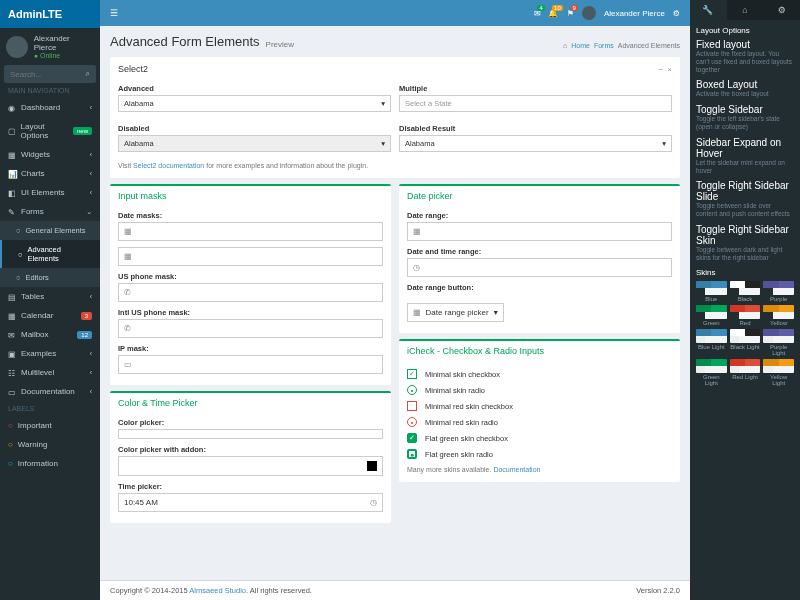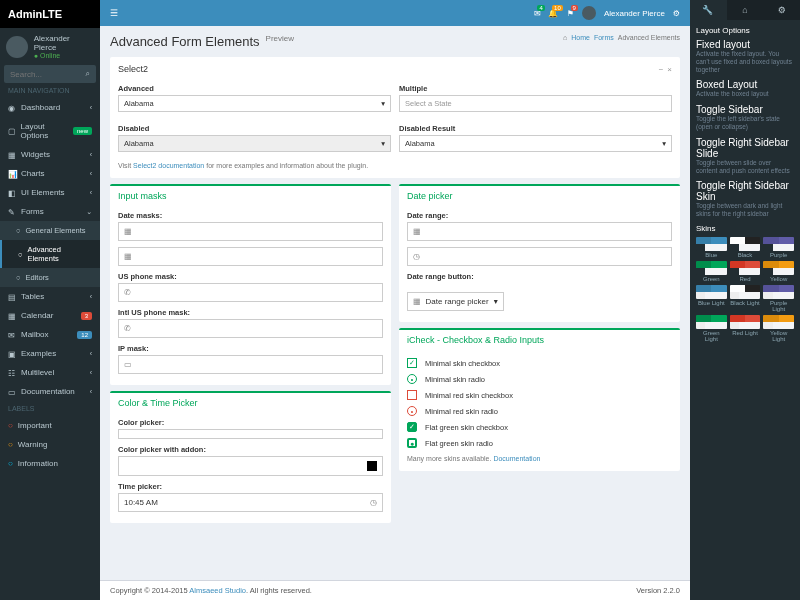--- a/index.html
+++ b/index.html
@@ -1,19 +1,19 @@
 <!DOCTYPE html>
 <html><head>
 <meta charset="utf-8">
 <style>
 *{margin:0;padding:0;box-sizing:border-box;font-family:Arial,sans-serif}
 body{background:#ecf0f5;font-size:9px;color:#333;width:800px;height:600px;overflow:hidden;position:relative}
 .wrap{display:flex;width:100%;height:100%}
 .sidebar{width:100px;background:#222d32;color:#b8c7ce;display:flex;flex-direction:column}
-.logo{background:#000000;color:#fff;padding:8px;font-weight:bold;font-size:11px}
+.logo{background:#0369a1;color:#fff;padding:8px;font-weight:bold;font-size:11px}
 .user-panel{padding:6px;display:flex;align-items:center;gap:6px}
 .avatar{width:22px;height:22px;border-radius:50%;background:#4a5a61}
 .user-info{font-size:8px}
 .status{font-size:7px;color:#4caf50}
 .search-box{padding:4px 6px;display:flex;align-items:center;background:#374850;margin:0 4px;border-radius:2px}
 .search-box input{background:none;border:none;color:#b8c7ce;font-size:8px;width:70px;outline:none}
 .search-box span{margin-left:auto;font-size:8px}
 .nav-header{padding:4px 8px;font-size:7px;color:#4b646f;text-transform:uppercase}
 .nav-item{padding:5px 8px;display:flex;align-items:center;gap:5px;font-size:8px;cursor:pointer;position:relative}
 .nav-item.active{background:#1e282c;color:#fff;border-left:2px solid #3c8dbc}
@@ -25,21 +25,21 @@
 .subnav{background:#2c3b41}
 .subnav .nav-item{padding-left:16px;font-size:7.5px}
 .icon{width:8px;height:8px;display:inline-block}
 .main{flex:1;display:flex;flex-direction:column;min-width:0}
 .topbar{background:#3c8dbc;color:#fff;padding:6px 10px;display:flex;align-items:center;gap:10px}
 .topbar .right{margin-left:auto;display:flex;align-items:center;gap:8px;font-size:8px}
 .notif{position:relative}
 .notif .nb{position:absolute;top:-4px;right:-4px;background:#f39c12;color:#fff;font-size:6px;padding:0 2px;border-radius:2px}
 .notif.g .nb{background:#00a65a}
 .notif.r .nb{background:#dd4b39}
-.content-header{padding:8px 10px;display:flex;align-items:flex-start;gap:6px}
+.content-header{padding:8px 10px;display:flex;align-items:flex-end;gap:6px}
 .content-header h1{font-size:13px;font-weight:normal}
 .content-header small{font-size:8px;color:#777}
 .breadcrumb{margin-left:auto;font-size:7px;color:#777;display:flex;gap:4px}
 .breadcrumb a{color:#3c8dbc;text-decoration:none}
 .content{padding:0 10px 10px;flex:1;overflow:hidden}
 .row{display:flex;gap:8px}
 .col{flex:1;display:flex;flex-direction:column;gap:6px;min-width:0}
 .box{background:#fff;border-radius:2px;border-top:2px solid #00a65a}
 .box.plain{border-top:2px solid transparent}
 .box-header{padding:5px 8px;display:flex;align-items:center;font-size:9px;color:#00a65a}
@@ -329,20 +329,21 @@
                 <span>Date picker</span>
               </div>
           <div class="box-body">
             <div class="form-group">
                   <label>Date range:</label>
               <div class="input-group">
                     <span class="ig-icon">▦</span>
                   </div>
                 </div>
             <div class="form-group">
+                  <label>Date and time range:</label>
               <div class="input-group">
                     <span class="ig-icon">◷</span>
                   </div>
                 </div>
             <div class="form-group"><label>Date range button:</label><br>
               <span class="input-group" style="display:inline-flex;width:auto">
                     <span class="ig-icon">▦</span>
                     <span>Date range picker</span>
                     <span>▾</span>
                   </span></div>
@@ -403,20 +404,24 @@
         </div>
         <div class="rp-item">
           <div class="rp-label">Boxed Layout</div>
           <div class="rp-desc">Activate the boxed layout</div>
         </div>
         <div class="rp-item">
           <div class="rp-label">Toggle Sidebar</div>
           <div class="rp-desc">Toggle the left sidebar's state (open or collapse)</div>
         </div>
         <div class="rp-item">
+          <div class="rp-label">Sidebar Expand on Hover</div>
+          <div class="rp-desc">Let the sidebar mini expand on hover</div>
+        </div>
+        <div class="rp-item">
           <div class="rp-label">Toggle Right Sidebar Slide</div>
           <div class="rp-desc">Toggle between slide over content and push content effects</div>
         </div>
         <div class="rp-item">
           <div class="rp-label">Toggle Right Sidebar Skin</div>
           <div class="rp-desc">Toggle between dark and light skins for the right sidebar</div>
         </div>
       </div>
   <div class="rp-title">Skins</div>
   <div class="skins" id="skins">

